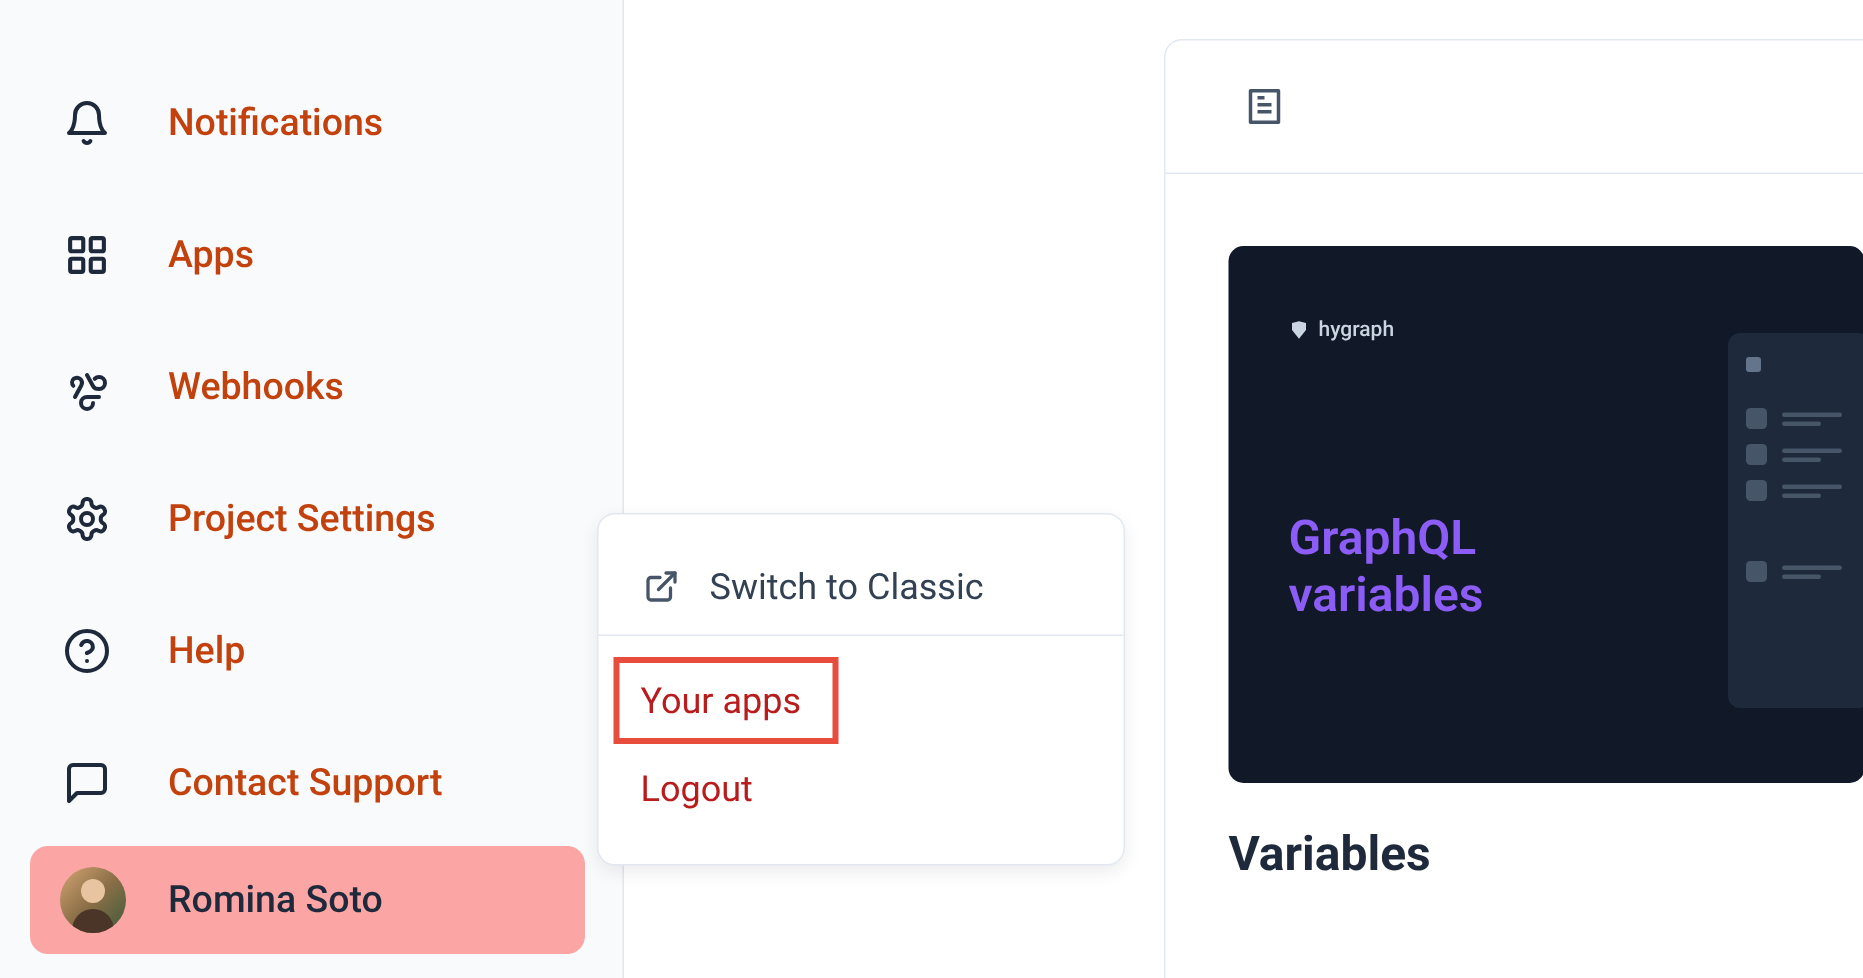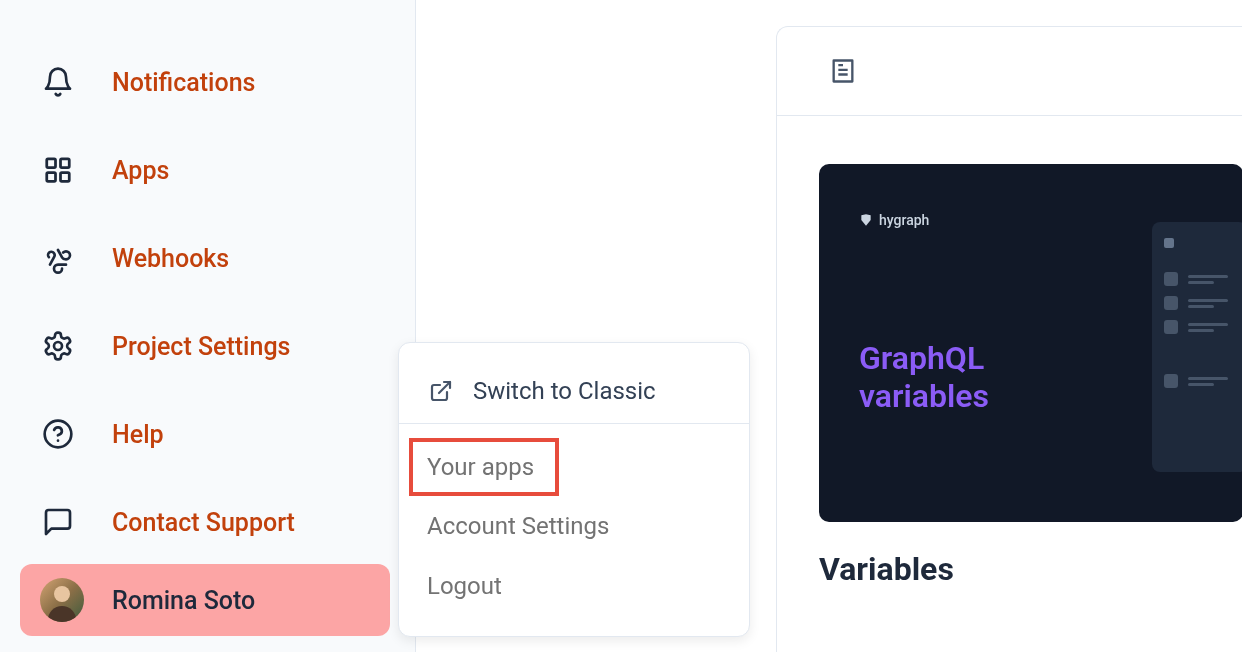--- a/index.html
+++ b/index.html
@@ -132,21 +132,21 @@
       color: #334155;
     }
     .popup-section-bottom {
       padding: 14px 28px 20px 28px;
     }
     .popup-link {
       height: 60px;
       display: flex;
       align-items: center;
       font-size: 24px;
-      color: #737373;
+      color: #b91c1c;
       cursor: pointer;
     }
     .popup-link.highlighted {
       border: 4px solid #e74c3c;
       padding: 0 14px;
       margin-left: -18px;
       width: 150px;
       height: 58px;
     }
     .main-area {
@@ -415,19 +415,16 @@
           </svg>
       </span>
       <span class="popup-item-label">Switch to Classic</span>
     </div>
   </div>
   <div class="popup-section-bottom">
     <div class="popup-link highlighted">
       <span>Your apps</span>
     </div>
     <div class="popup-link">
-      <span>Account Settings</span>
-    </div>
-    <div class="popup-link">
       <span>Logout</span>
     </div>
   </div>
 </div>
 
 </body></html>

